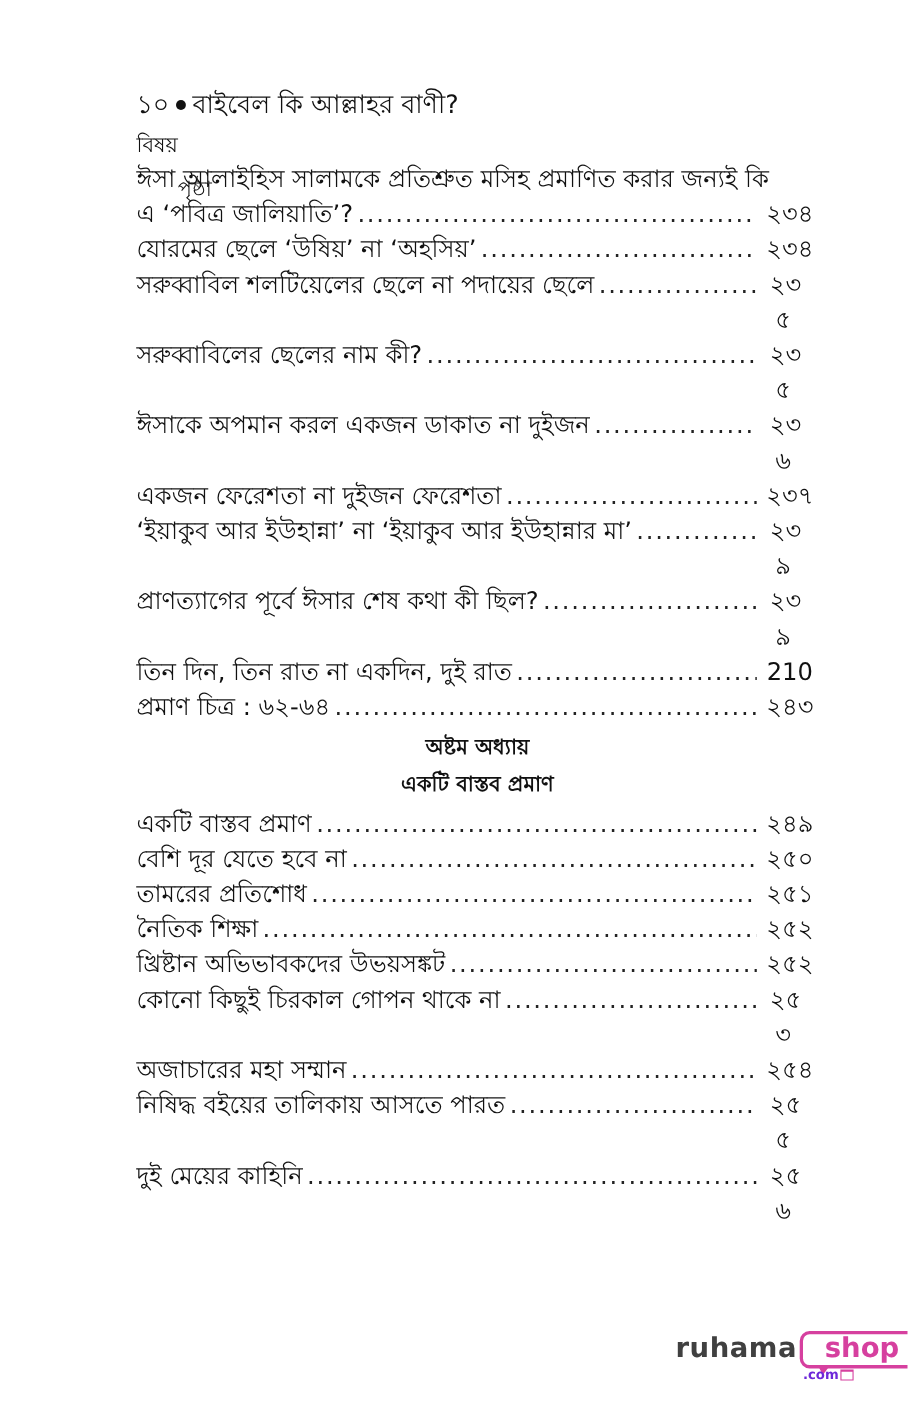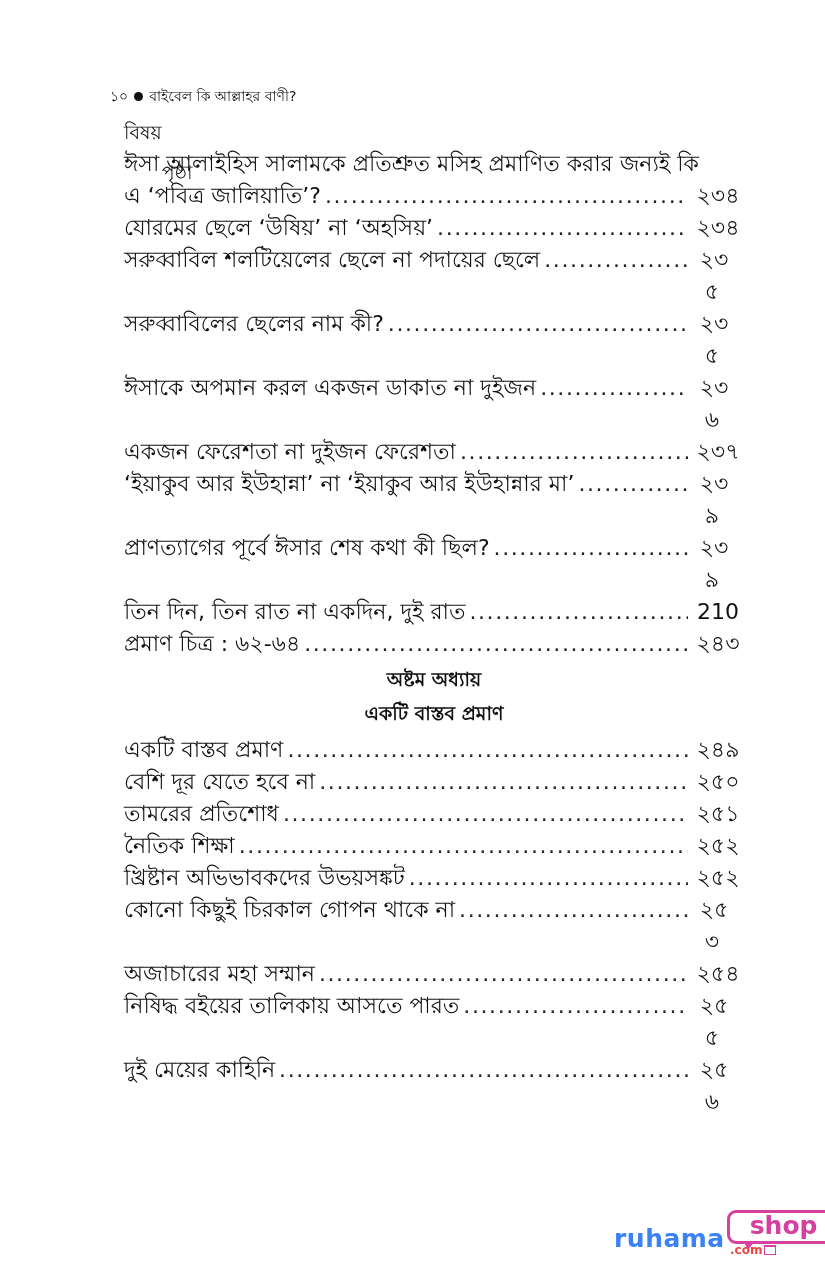--- a/index.html
+++ b/index.html
@@ -10,23 +10,23 @@
     body {
       width: 825px;
       height: 1275px;
       position: relative;
       overflow: hidden;
       font-family: "DejaVu Sans", "Liberation Sans", sans-serif;
       color: #111111;
     }
     .running-head {
       position: absolute;
-      left: 110px;
+      left: 124px;
       top: 84px;
-      font-size: 14px;
+      font-size: 23px;
       line-height: 24px;
       white-space: nowrap;
     }
     .running-head .bullet {
       display: inline-block;
       width: 9px;
       height: 9px;
       border-radius: 50%;
       background: #111;
       margin: 0 6px;
@@ -107,24 +107,23 @@
       left: 614px;
       top: 1211px;
       height: 50px;
       display: flex;
       align-items: flex-start;
       font-family: "DejaVu Sans", sans-serif;
     }
     .logo .ruhama {
       font-size: 25px;
       font-weight: bold;
-      color: #3b82f6;
+      color: #404040;
       letter-spacing: 0.5px;
       line-height: 30px;
-      margin-top: 13px;
     }
     .logo .shop-box {
       position: relative;
       border: 3px solid #d6409f;
       border-radius: 9px;
       padding: 0 20px;
       margin-left: 2px;
       height: 28px;
       line-height: 26px;
       top: -1px;
@@ -144,21 +143,21 @@
       border-left: 4px solid transparent;
       border-right: 6px solid transparent;
       border-top: 8px solid #d6409f;
     }
     .logo .com {
       position: absolute;
       left: 116px;
       top: 32px;
       font-size: 12px;
       font-weight: bold;
-      color: #ef4444;
+      color: #6d28d9;
       white-space: nowrap;
     }
     .logo .cart {
       display: inline-block;
       width: 10px;
       height: 7px;
       border: 1.5px solid #d6409f;
       border-top-width: 2px;
       margin-left: 2px;
       position: relative;

